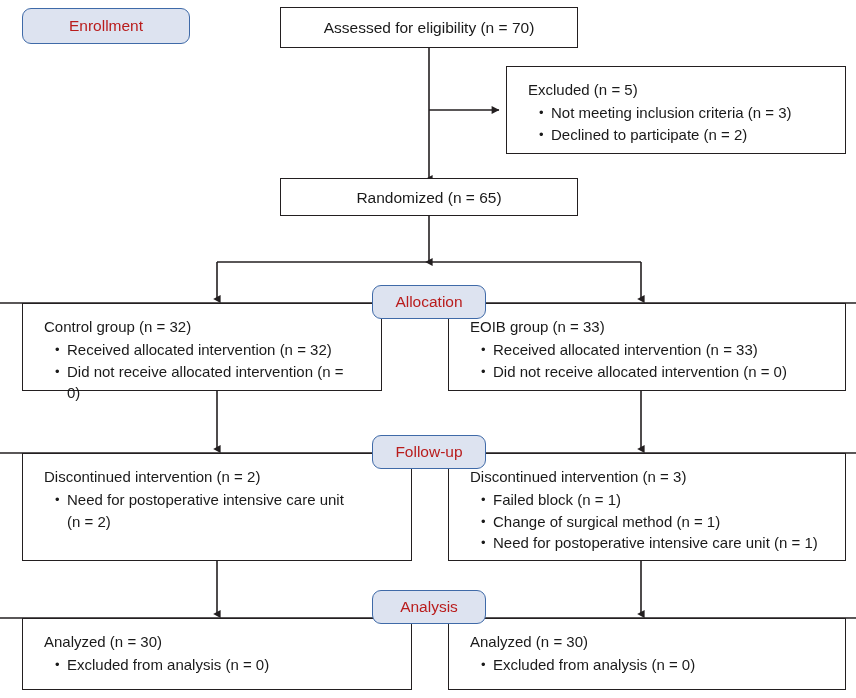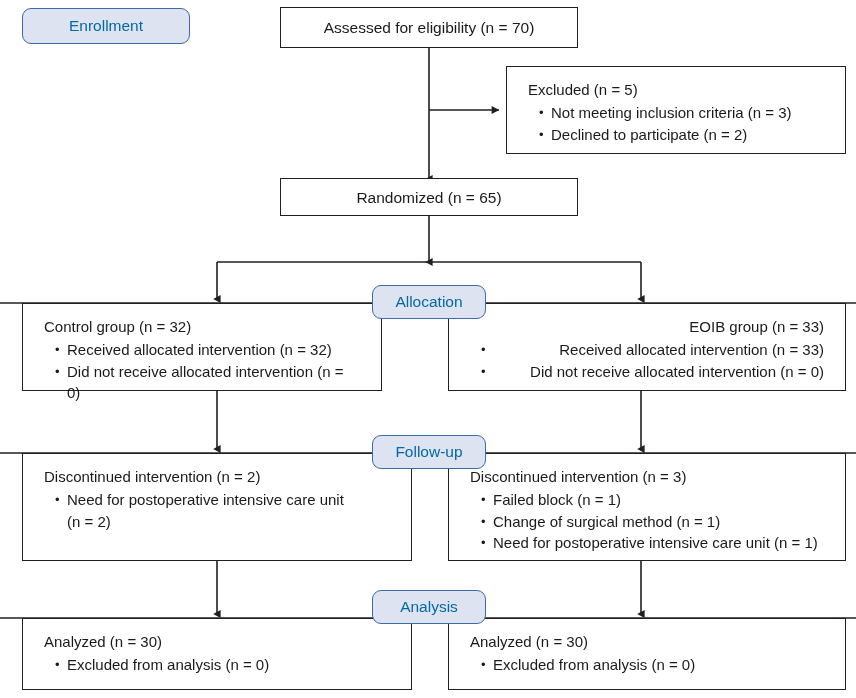--- a/index.html
+++ b/index.html
@@ -70,21 +70,21 @@
   .pill {
     position: absolute;
     box-sizing: border-box;
     background: #dde3f0;
     border: 1.5px solid #3f6aa8;
     border-radius: 9px;
     display: flex;
     align-items: center;
     justify-content: center;
     font-size: 15.5px;
-    color: #0369a1;
+    color: #b91c1c;
     z-index: 5;
   }
 </style>
 </head>
 <body>
 
 <div id="canvas">
 
   <svg id="connectors" viewBox="0 0 856 698" xmlns="http://www.w3.org/2000/svg">
     <defs>
@@ -155,21 +155,21 @@
   </div>
 
   <div class="box" style="left:22px; top:303px; width:360px; height:88px;">
     <div class="title">Control group (n = 32)</div>
     <ul class="bullets">
       <li>Received allocated intervention (n = 32)</li>
       <li>Did not receive allocated intervention (n = 0)</li>
     </ul>
   </div>
 
-  <div class="box" style="left:448px; top:303px; width:398px; height:88px;text-align:right;">
+  <div class="box" style="left:448px; top:303px; width:398px; height:88px;">
     <div class="title">EOIB group (n = 33)</div>
     <ul class="bullets">
       <li>Received allocated intervention (n = 33)</li>
       <li>Did not receive allocated intervention (n = 0)</li>
     </ul>
   </div>
 
   <div class="box" style="left:22px; top:453px; width:390px; height:108px;">
     <div class="title">Discontinued intervention (n = 2)</div>
     <ul class="bullets">

